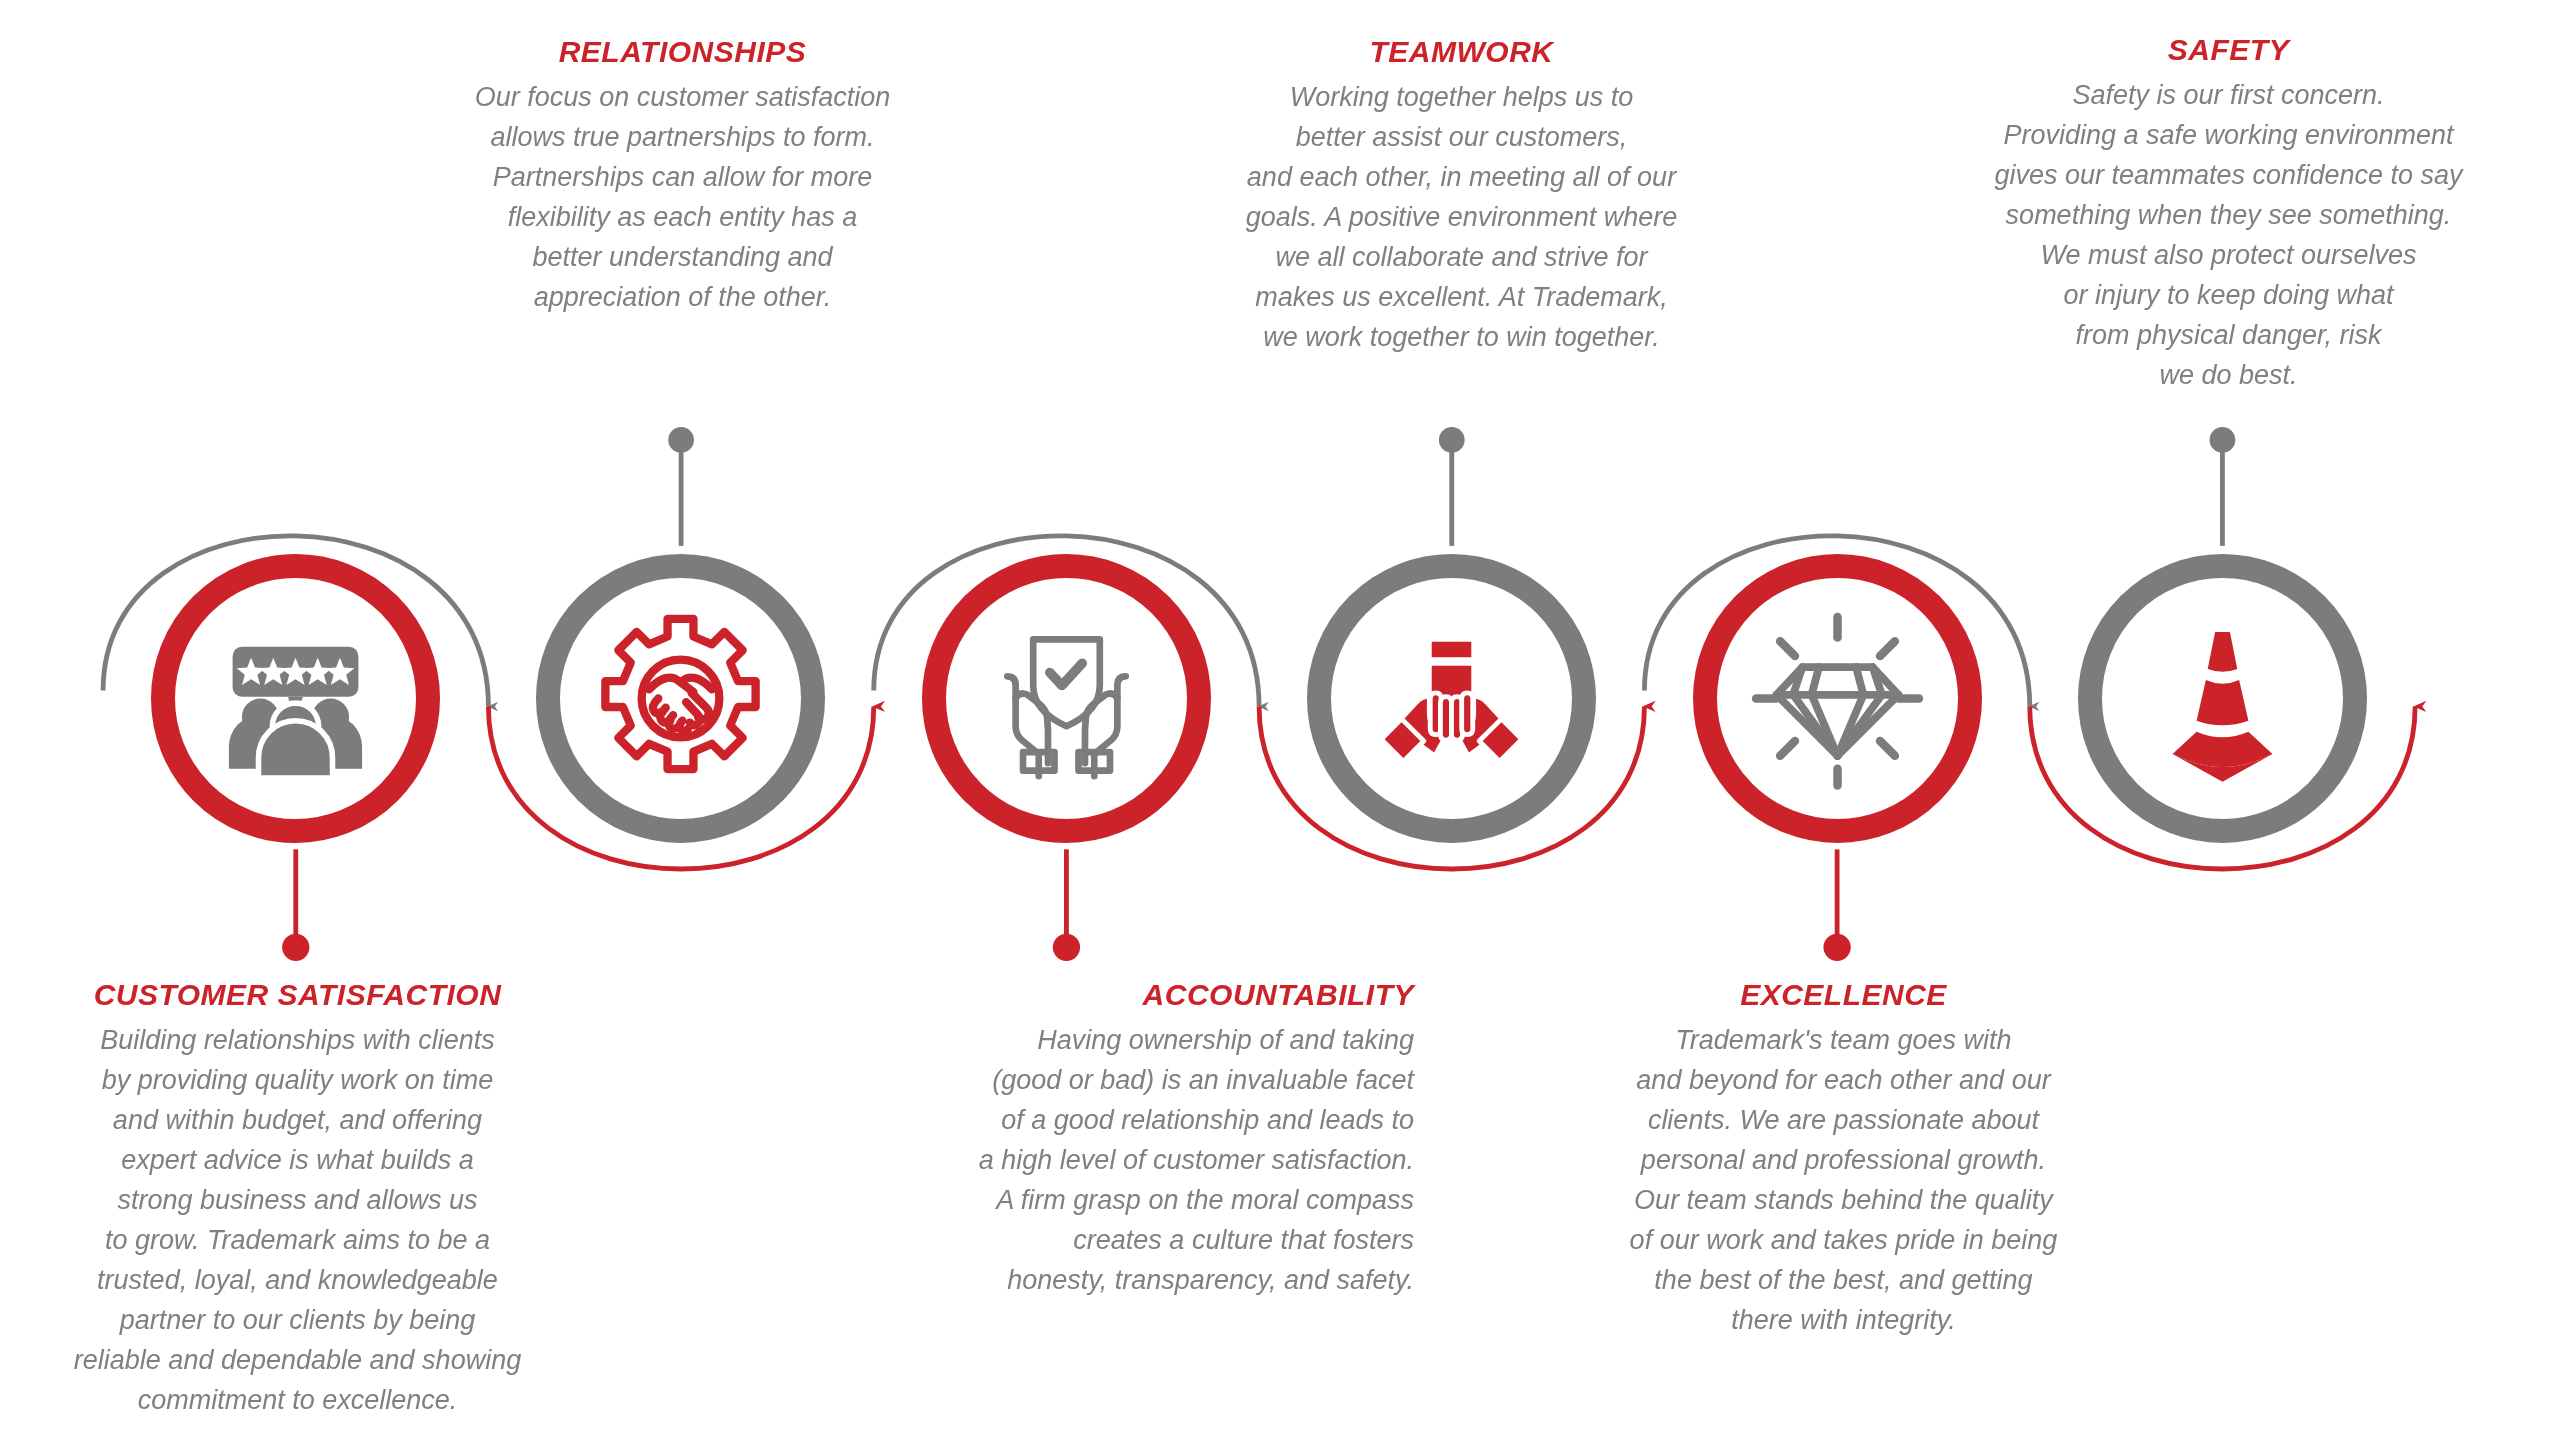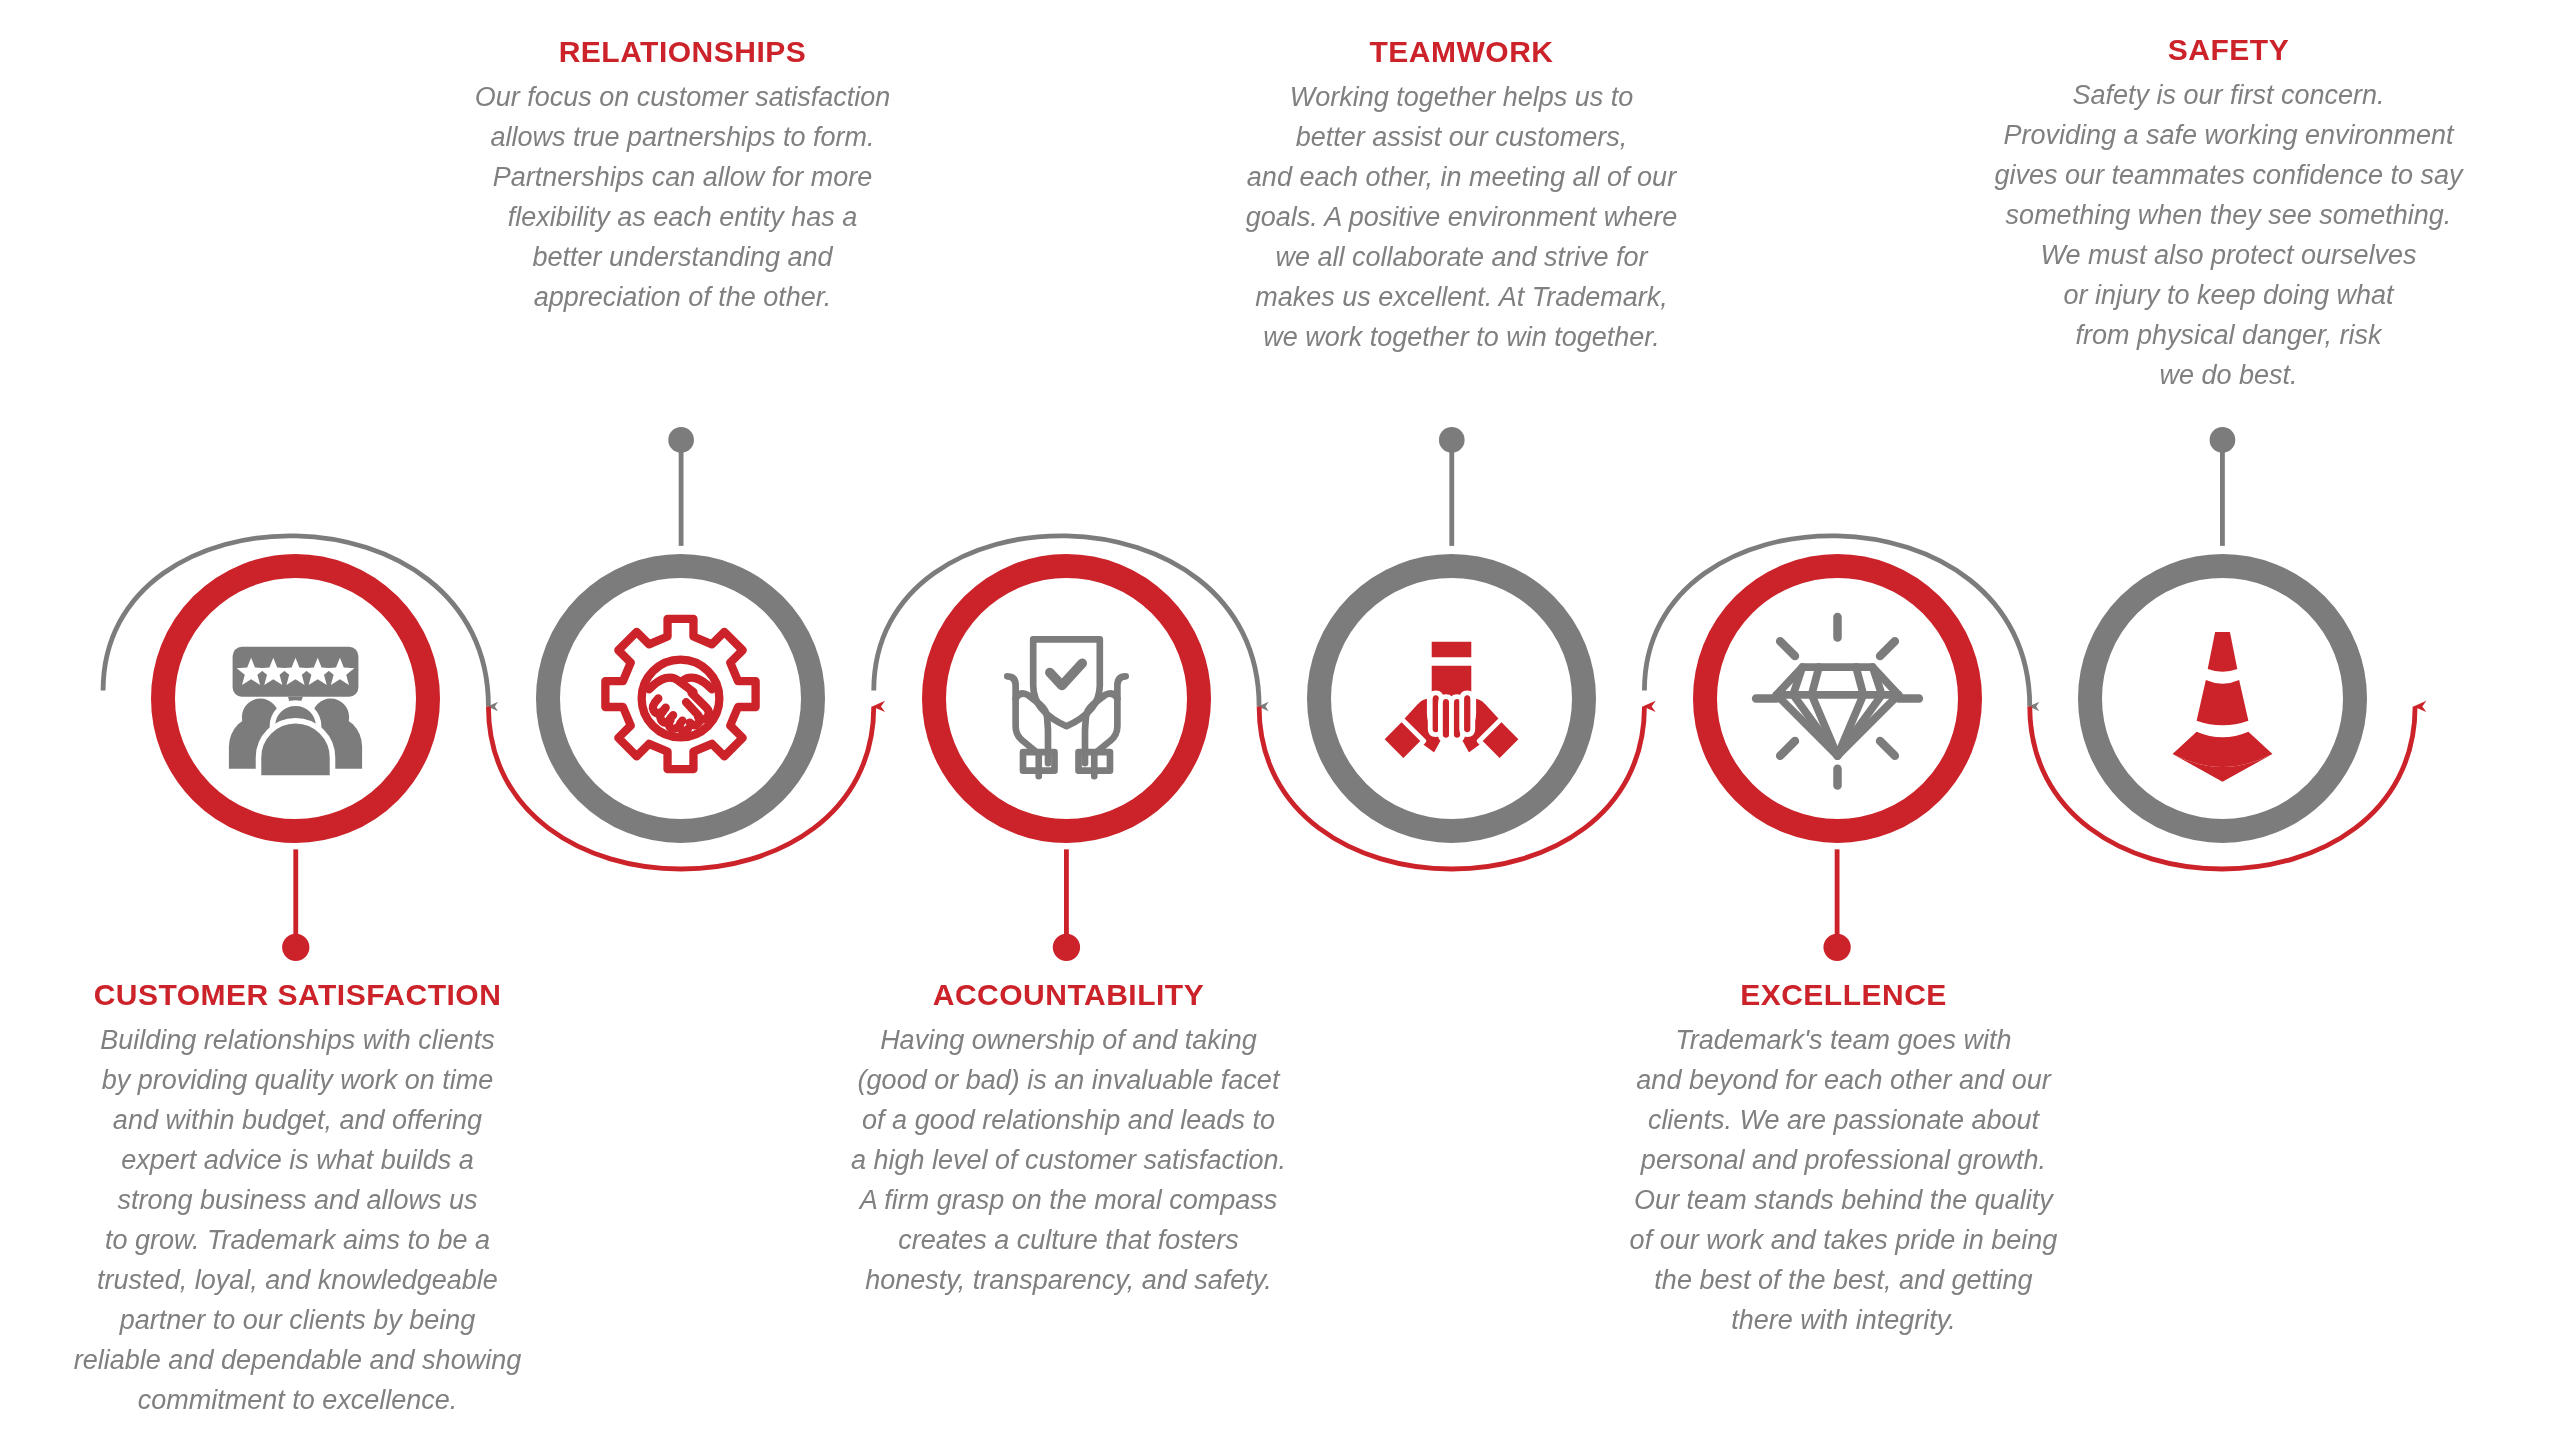--- a/index.html
+++ b/index.html
@@ -40,20 +40,21 @@
   }
   .block-title {
     color: #cc2229;
     font-weight: bold;
     font-size: 30px;
     letter-spacing: 0.5px;
     line-height: 1.0;
     font-stretch: condensed;
     margin-bottom: 10.4px;
     white-space: nowrap;
+    font-style: italic;
   }
   .block-body {
     color: #808080;
     font-style: italic;
     font-weight: normal;
     font-size: 27px;
     line-height: 40px;
     font-stretch: condensed;
   }
   .block-body .ln { display: block; white-space: nowrap; }
@@ -269,21 +270,21 @@
       <span class="ln">expert advice is what builds a</span>
       <span class="ln">strong business and allows us</span>
       <span class="ln">to grow. Trademark aims to be a</span>
       <span class="ln">trusted, loyal, and knowledgeable</span>
       <span class="ln">partner to our clients by being</span>
       <span class="ln">reliable and dependable and showing</span>
       <span class="ln">commitment to excellence.</span>
     </div>
   </div>
 
-  <div class="text-block" style="left:723px; top:980px; width:691px;">
+  <div class="text-block" style="left:723px; top:980px; width:691px;text-align:right;">
     <div class="block-title">ACCOUNTABILITY</div>
     <div class="block-body">
       <span class="ln">Having ownership of and taking</span>
       <span class="ln">(good or bad) is an invaluable facet</span>
       <span class="ln">of a good relationship and leads to</span>
       <span class="ln">a high level of customer satisfaction.</span>
       <span class="ln">A firm grasp on the moral compass</span>
       <span class="ln">creates a culture that fosters</span>
       <span class="ln">honesty, transparency, and safety.</span>
     </div>

